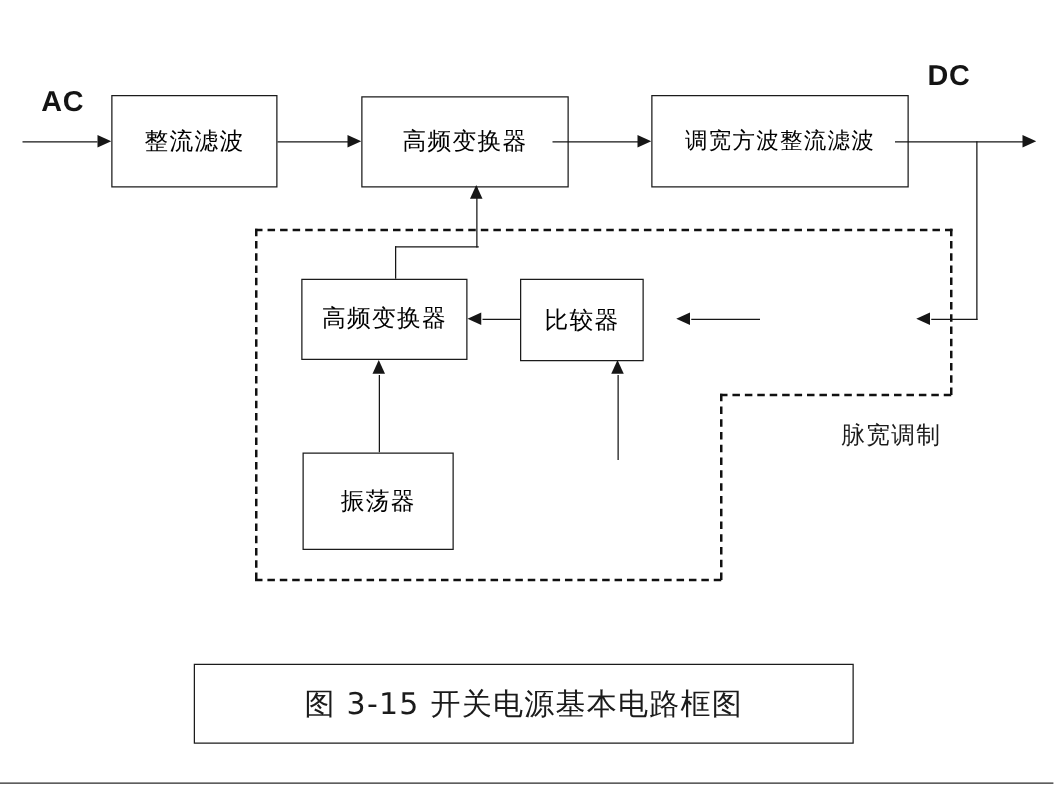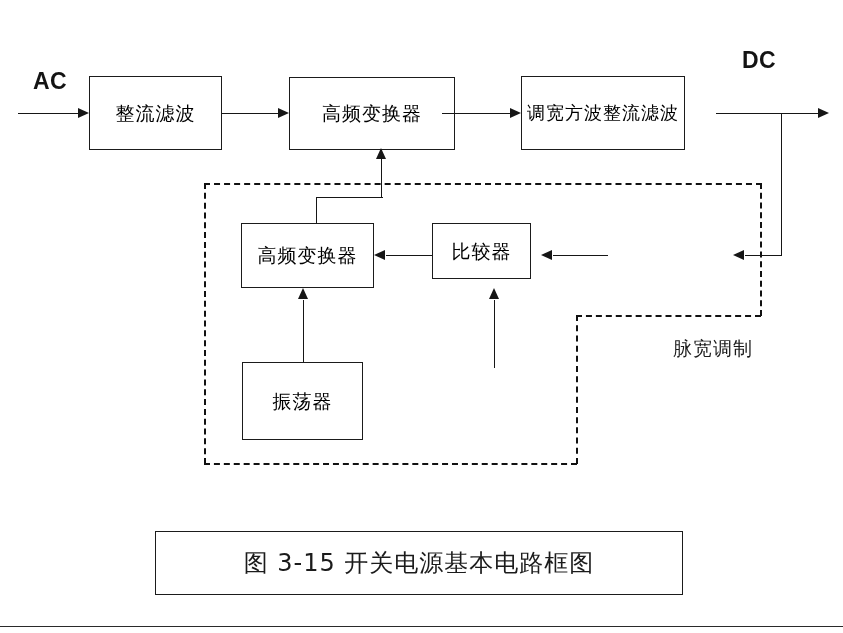--- a/index.html
+++ b/index.html
@@ -141,21 +141,21 @@
   <div class="block" style="left:89px; top:76px; width:133px; height:74px;">整流滤波</div>
 
   <div class="wire-h" style="left:222px; top:113px; width:57px;"></div>
   <div class="arrow right" style="left:278px; top:108px;"></div>
 
   <div class="block" style="left:289px; top:77px; width:166px; height:73px;">高频变换器</div>
 
   <div class="wire-h" style="left:442px; top:113px; width:69px;"></div>
   <div class="arrow right" style="left:510px; top:108px;"></div>
 
-  <div class="block small-text" style="left:521px; top:76px; width:164px; height:74px;">调宽方波整流滤波</div>
+  <div class="block small-text" style="left:521px; top:76px; width:206px; height:74px;">调宽方波整流滤波</div>
 
   <div class="wire-h" style="left:716px; top:113px; width:104px;"></div>
   <div class="arrow right" style="left:818px; top:108px;"></div>
 
   <div class="wire-v" style="left:781px; top:113px; height:143px;"></div>
   <div class="wire-h" style="left:745px; top:255px; width:37px;"></div>
   <div class="arrow left" style="left:733px; top:250px;"></div>
 
   <div class="dashed-seg h" style="left:204px; top:183px; width:558px;"></div>
   <div class="dashed-seg v" style="left:204px; top:183px; height:281px;"></div>
@@ -169,21 +169,21 @@
   <div class="wire-v" style="left:381px; top:150px; height:48px;"></div>
   <div class="arrow up" style="left:376px; top:148px;"></div>
   <div class="wire-h" style="left:316px; top:197px; width:67px;"></div>
   <div class="wire-v" style="left:316px; top:197px; height:27px;"></div>
 
   <div class="block" style="left:241px; top:223px; width:133px; height:65px;">高频变换器</div>
 
   <div class="wire-h" style="left:386px; top:255px; width:56px;"></div>
   <div class="arrow left" style="left:374px; top:250px;"></div>
 
-  <div class="block" style="left:432px; top:223px; width:99px; height:56px;">比较器</div>
+  <div class="block" style="left:416px; top:223px; width:99px; height:66px;">比较器</div>
 
   <div class="wire-h" style="left:553px; top:255px; width:55px;"></div>
   <div class="arrow left" style="left:541px; top:250px;"></div>
 
 
   <div class="wire-v" style="left:303px; top:300px; height:62px;"></div>
   <div class="arrow up" style="left:298px; top:288px;"></div>
 
   <div class="block" style="left:242px; top:362px; width:121px; height:78px;">振荡器</div>
 

